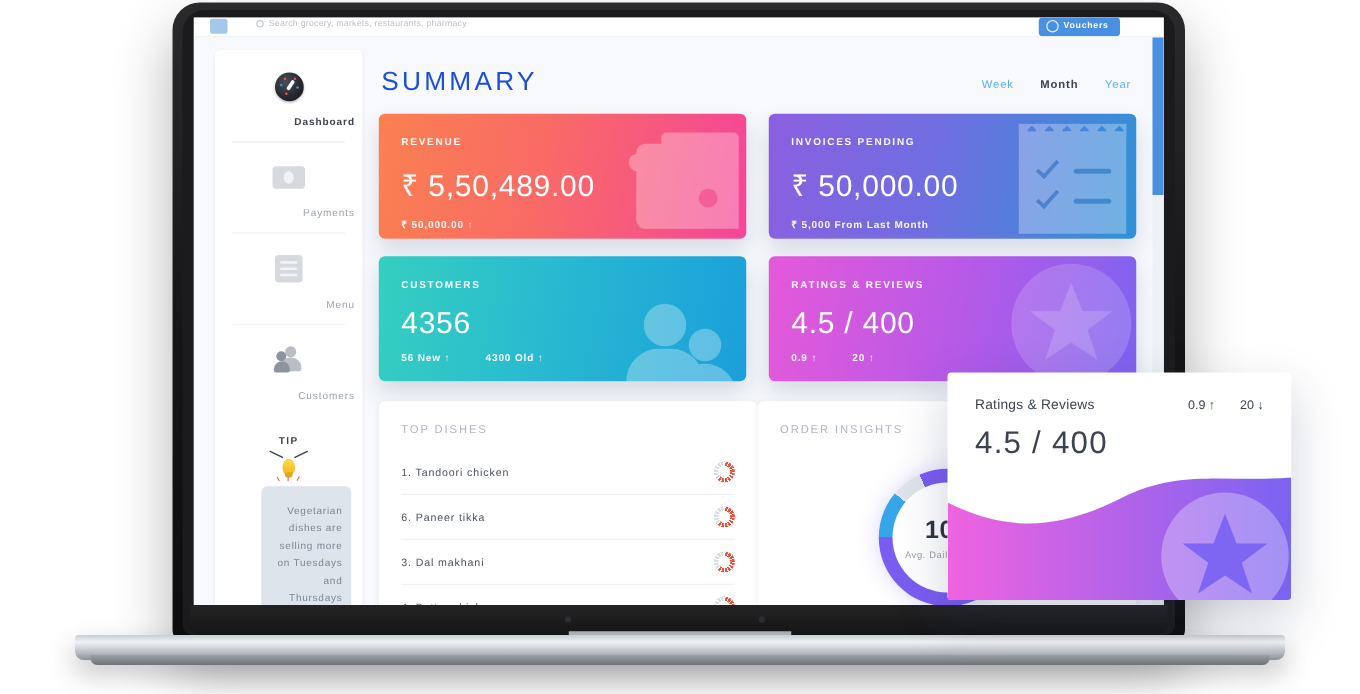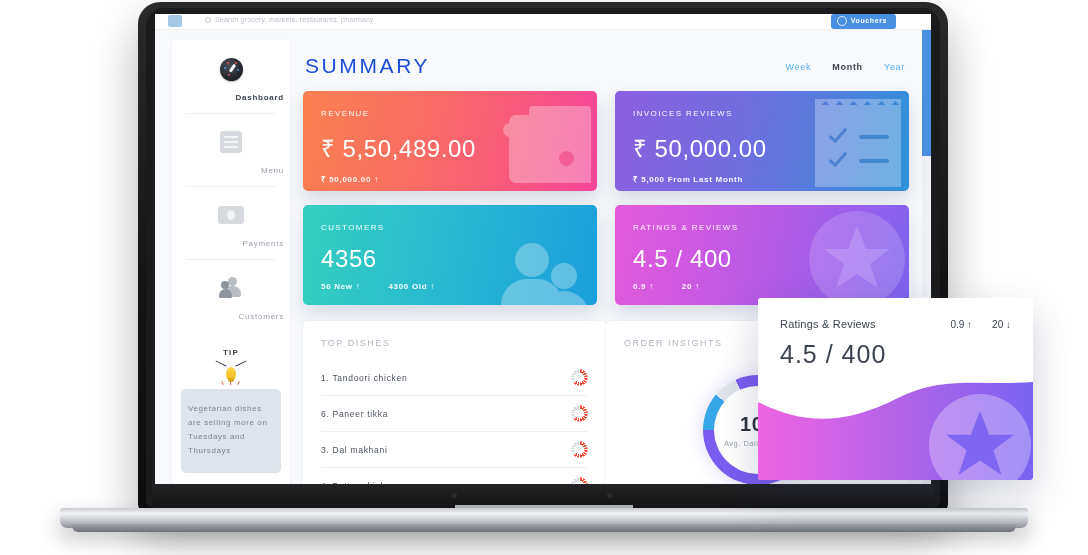--- a/index.html
+++ b/index.html
@@ -126,39 +126,39 @@
   .bulb{ width:34px; height:26px; margin:0 auto 2px; position:relative; }
   .bulb .glass{ position:absolute; left:12px; top:6px; width:10px; height:13px;
     border-radius:50% 50% 42% 42%; background:linear-gradient(180deg,#ffd84d,#f0b91e); }
   .bulb .base{ position:absolute; left:14px; top:17px; width:6px; height:4px; background:#e0a91a; border-radius:0 0 2px 2px;}
   .bulb .w{ position:absolute; top:2px; width:12px; height:1.4px; background:#3a3f47; border-radius:1px; }
   .bulb .wl{ left:1px; transform:rotate(26deg); }
   .bulb .wr{ right:1px; transform:rotate(-26deg); }
   .bulb .ray{ position:absolute; width:1.4px; height:4px; background:#f06a5a; border-radius:1px; top:20px; }
   .tip-card{
     background:#dde4ec; border-radius:5px; padding:13px 7px 15px;
-    font-size:8px; line-height:14px; letter-spacing:.6px; color:#7c8694; text-align:left;
+    font-size:8px; line-height:14px; letter-spacing:.6px; color:#7c8694; text-align:right;margin-left:28px;
   }
 
   
   .main{ position:absolute; left:148px; top:10px; right:22px; }
   .page-title{ font-size:21px; letter-spacing:2.6px; color:#1d4ed8; margin:14px 0 13px 2px; }
 
   .period{ position:absolute; right:4px; top:22px; font-size:9px; letter-spacing:.7px; }
   .period span{ margin-left:18px; color:#5aaff0; }
   .period span.active{ color:#3b4350; font-weight:bold; }
 
   .grid{ display:grid; grid-template-columns:1fr 1fr; gap:14px 18px; }
 
   .stat{
     position:relative; height:100px; border-radius:5px; overflow:hidden;
     padding:18px 18px 0; color:#fff;
     box-shadow:0 9px 18px rgba(60,70,110,.17);
   }
-  .stat .lbl{ font-size:8px; font-weight:normal; letter-spacing:1.4px; opacity:.95; }
+  .stat .lbl{ font-size:8px; font-weight:bold; letter-spacing:1.4px; opacity:.95; }
   .stat .val{ font-size:24px; font-weight:300; letter-spacing:.6px; margin-top:13px; white-space:nowrap; }
   .stat .sub{ font-size:8px; font-weight:bold; letter-spacing:.7px; margin-top:9px; opacity:.95; }
   .stat .sub em{ font-style:normal; margin-right:28px; }
 
   .c-rev{ background:linear-gradient(100deg,#fa8050 0%,#f96a66 45%,#f5459a 100%); }
   .c-inv{ background:linear-gradient(100deg,#8b5fe0 0%,#6f6ee0 45%,#2f92d6 100%); }
   .c-cus{ background:linear-gradient(100deg,#35cfc0 0%,#29bad0 45%,#1b9fdb 100%); }
   .c-rat{ background:linear-gradient(100deg,#e559d9 0%,#b35ae8 55%,#7d63f0 100%); }
 
   .deco{ position:absolute; right:0; top:0; bottom:0; width:118px; opacity:.30; pointer-events:none; }
@@ -266,34 +266,34 @@
               <div class="gdot" style="left:15px;top:4px;background:#e8554e"></div>
               <div class="gdot" style="left:17px;top:11px;background:#4a90e2"></div>
               <div class="gdot" style="left:8px;top:16px;background:#e8554e"></div>
             </div>
           </div>
           <div class="nav-label">Dashboard</div>
         </div>
 
         <div class="nav-item">
           <div class="nav-ico">
+              <div class="cash"></div>
+            </div>
+          <div class="nav-label">Payments</div>
+        </div>
+
+        <div class="nav-item">
+          <div class="nav-ico">
             <div class="menu-ico">
                 <i style="top:5px"></i>
                 <i style="top:10px"></i>
                 <i style="top:15px"></i>
               </div>
           </div>
           <div class="nav-label">Menu</div>
-        </div>
-
-        <div class="nav-item">
-          <div class="nav-ico">
-              <div class="cash"></div>
-            </div>
-          <div class="nav-label">Payments</div>
         </div>
 
         <div class="nav-item">
           <div class="nav-ico">
             <div class="cust-ico">
                 <span class="h1"></span>
                 <span class="b1"></span>
                 <span class="h2"></span>
                 <span class="b2"></span>
               </div>
@@ -346,21 +346,21 @@
             <div class="deco">
               <div class="receipt">
                 <div class="sheet"></div>
                   <div class="zig"></div>
                 <div class="ck" style="top:30px"></div>
                   <div class="ln" style="top:36px"></div>
                 <div class="ck" style="top:54px"></div>
                   <div class="ln" style="top:60px"></div>
               </div>
             </div>
-            <div class="lbl">INVOICES REVIEWS</div>
+            <div class="lbl">INVOICES PENDING</div>
             <div class="val">₹ 50,000.00</div>
             <div class="sub"><em>₹ 5,000 From Last Month</em></div>
           </div>
 
           <div class="stat c-cus">
             <div class="deco">
               <div class="people">
                 <span class="ph" style="left:52px;top:34px;width:26px;height:26px"></span>
                 <span class="pb" style="left:40px;top:62px;width:50px;height:32px"></span>
                 <span class="ph" style="left:16px;top:14px;width:34px;height:34px"></span>

